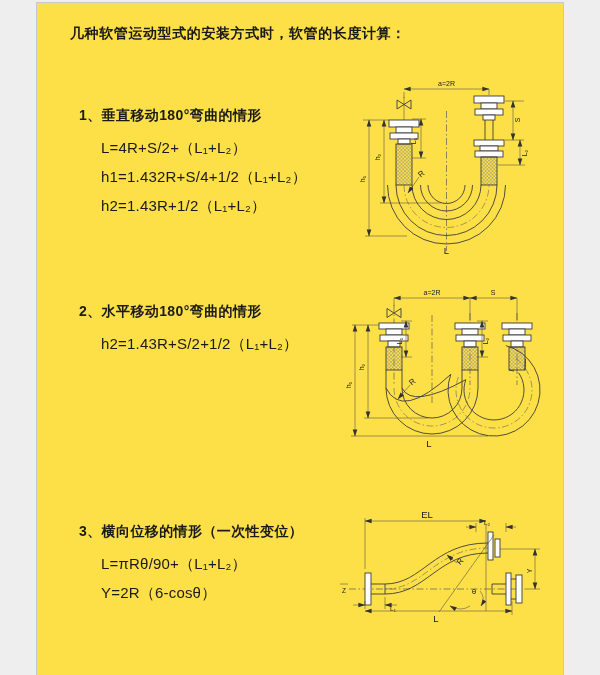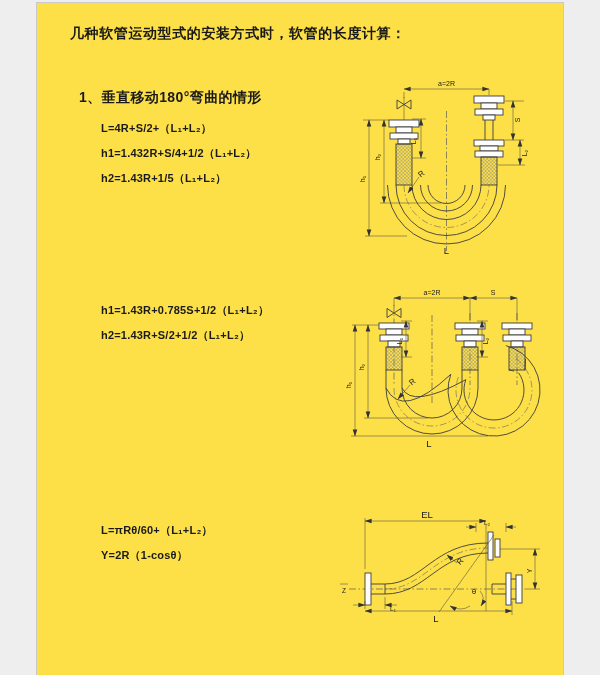--- a/index.html
+++ b/index.html
@@ -3,23 +3,23 @@
 <meta charset="utf-8">
 <style>
   html,body{margin:0;padding:0;background:#eee;}
   .page{
     position:relative;width:528px;height:675px;margin:2px auto;
     background:#fde047;border:1px solid #c9c9c9;box-sizing:border-box;
     font-family:"Liberation Sans","DejaVu Sans",sans-serif;color:#1a1a1a;overflow:hidden;
   }
   .title{position:absolute;left:33px;top:22px;font-size:14px;font-weight:600;letter-spacing:.6px;}
   .section{position:absolute;left:42px;width:270px;}
-  .sec1{top:86px}.sec2{top:300px}.sec3{top:520px}
+  .sec1{top:104px}.sec2{top:300px}.sec3{top:520px}
   .sec-heading{font-size:14px;font-weight:600;letter-spacing:.4px;margin:0 0 14px 0;}
-  .formula{font-size:11px;font-weight:700;letter-spacing:.2px;margin:0 0 10px 22px;white-space:nowrap;}
+  .formula{font-size:15px;font-weight:400;letter-spacing:.2px;margin:0 0 10px 22px;white-space:nowrap;}
   .diagram{position:absolute;}
   #d1{left:312px;top:70px}
   #d2{left:305px;top:282px}
   #d3{left:298px;top:496px}
   svg{overflow:visible}
   svg .ln{stroke:#3c3c3c;fill:none;stroke-width:.9}
   svg .thin{stroke:#4a4a4a;fill:none;stroke-width:.55}
   svg .dm{stroke:#4a4a4a;fill:none;stroke-width:.55}
   svg .cl{stroke:#5a5a5a;fill:none;stroke-width:.55;stroke-dasharray:7 2.5 1.5 2.5}
   svg .cla{stroke:#5a5a5a;fill:none;stroke-width:.7;stroke-dasharray:7 2.5 1.5 2.5}
@@ -44,31 +44,32 @@
       </marker>
     </defs>
   </svg>
 
   <div class="title">几种软管运动型式的安装方式时，软管的长度计算：</div>
 
   <div class="section sec1">
     <div class="sec-heading">1、垂直移动180°弯曲的情形</div>
     <div class="formula">L=4R+S/2+（L₁+L₂）</div>
     <div class="formula">h1=1.432R+S/4+1/2（L₁+L₂）</div>
-    <div class="formula">h2=1.43R+1/5（L₁+L₂）</div>
+    <div class="formula">h2=1.43R+1/2（L₁+L₂）</div>
   </div>
 
   <div class="section sec2">
-    <div class="formula">h1=1.43R+0.785S+1/2（L₁+L₂）</div>
+    <div class="sec-heading">2、水平移动180°弯曲的情形</div>
     <div class="formula">h2=1.43R+S/2+1/2（L₁+L₂）</div>
   </div>
 
   <div class="section sec3">
-    <div class="formula">L=πRθ/60+（L₁+L₂）</div>
-    <div class="formula">Y=2R（1-cosθ）</div>
+    <div class="sec-heading">3、横向位移的情形（一次性变位）</div>
+    <div class="formula">L=πRθ/90+（L₁+L₂）</div>
+    <div class="formula">Y=2R（6-cosθ）</div>
   </div>
 
   <svg id="d1" class="diagram" width="285" height="195" viewBox="0 0 285 195">
     <g>
       <line class="cla" x1="97.5" y1="38" x2="97.5" y2="178"></line>
       <line class="thin" x1="55" y1="24" x2="55" y2="47"></line>
     </g>
     <g>
       <path class="ln" d="M48,27 L55,31.5 L48,36 Z M62,27 L55,31.5 L62,36 Z"></path>
     </g>

